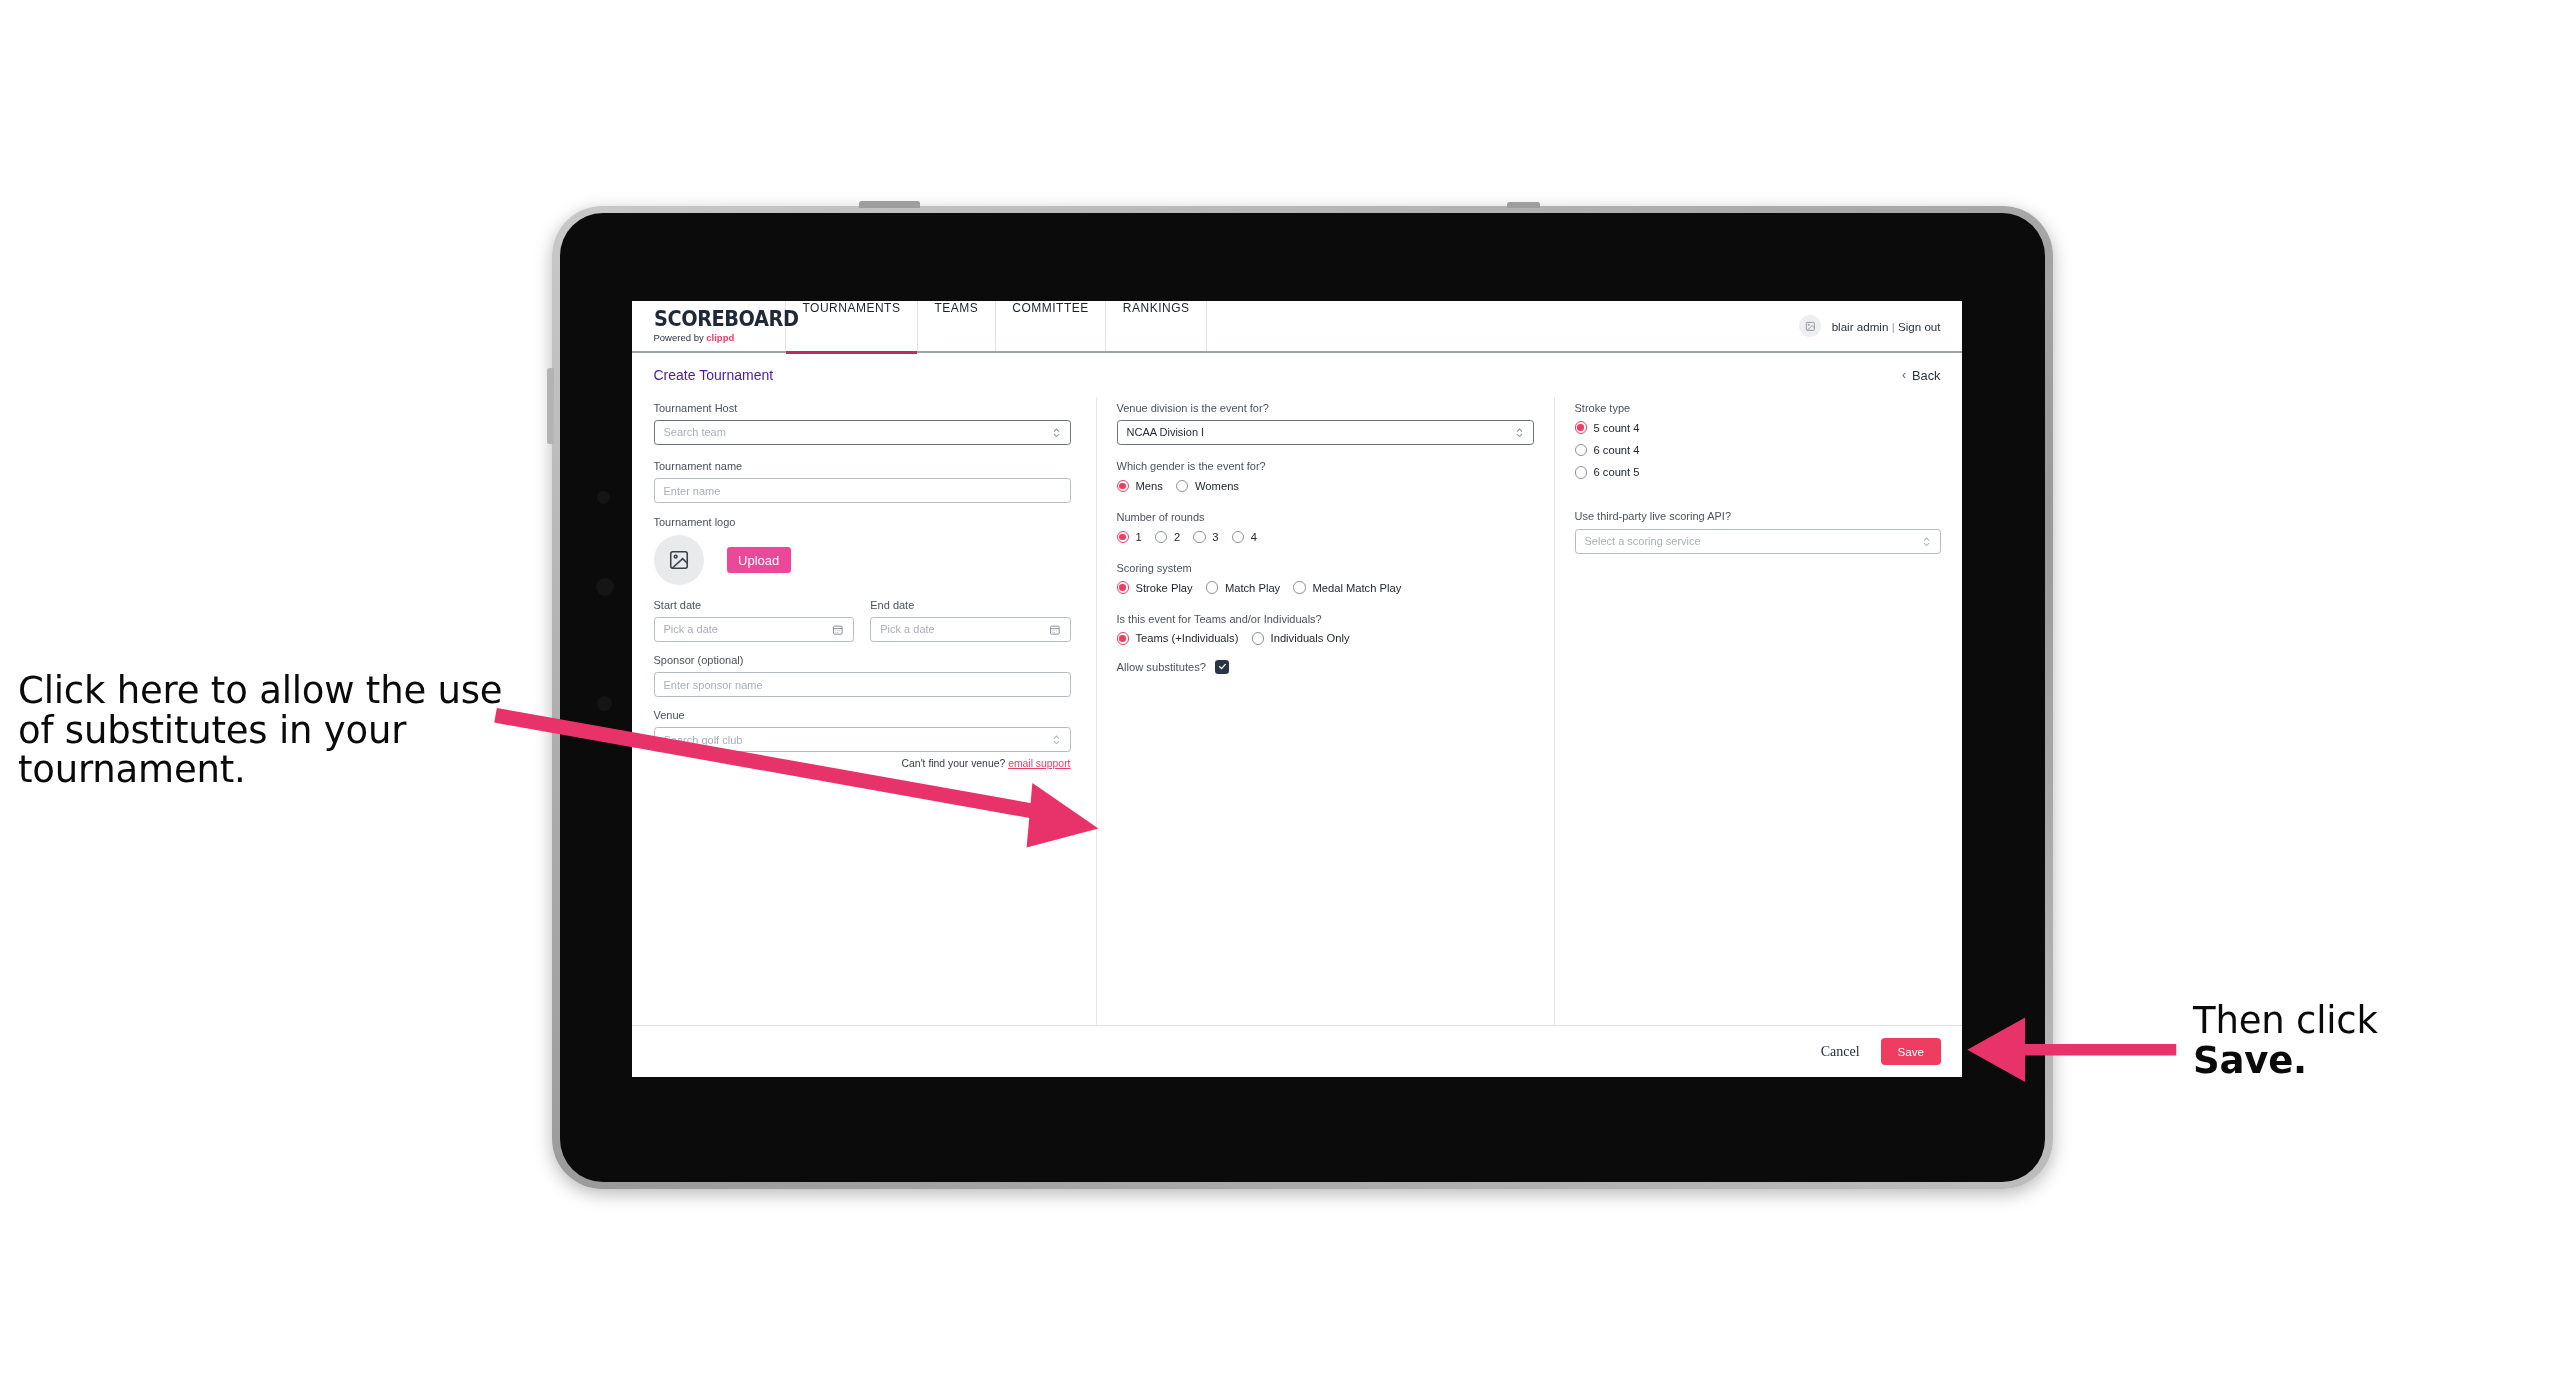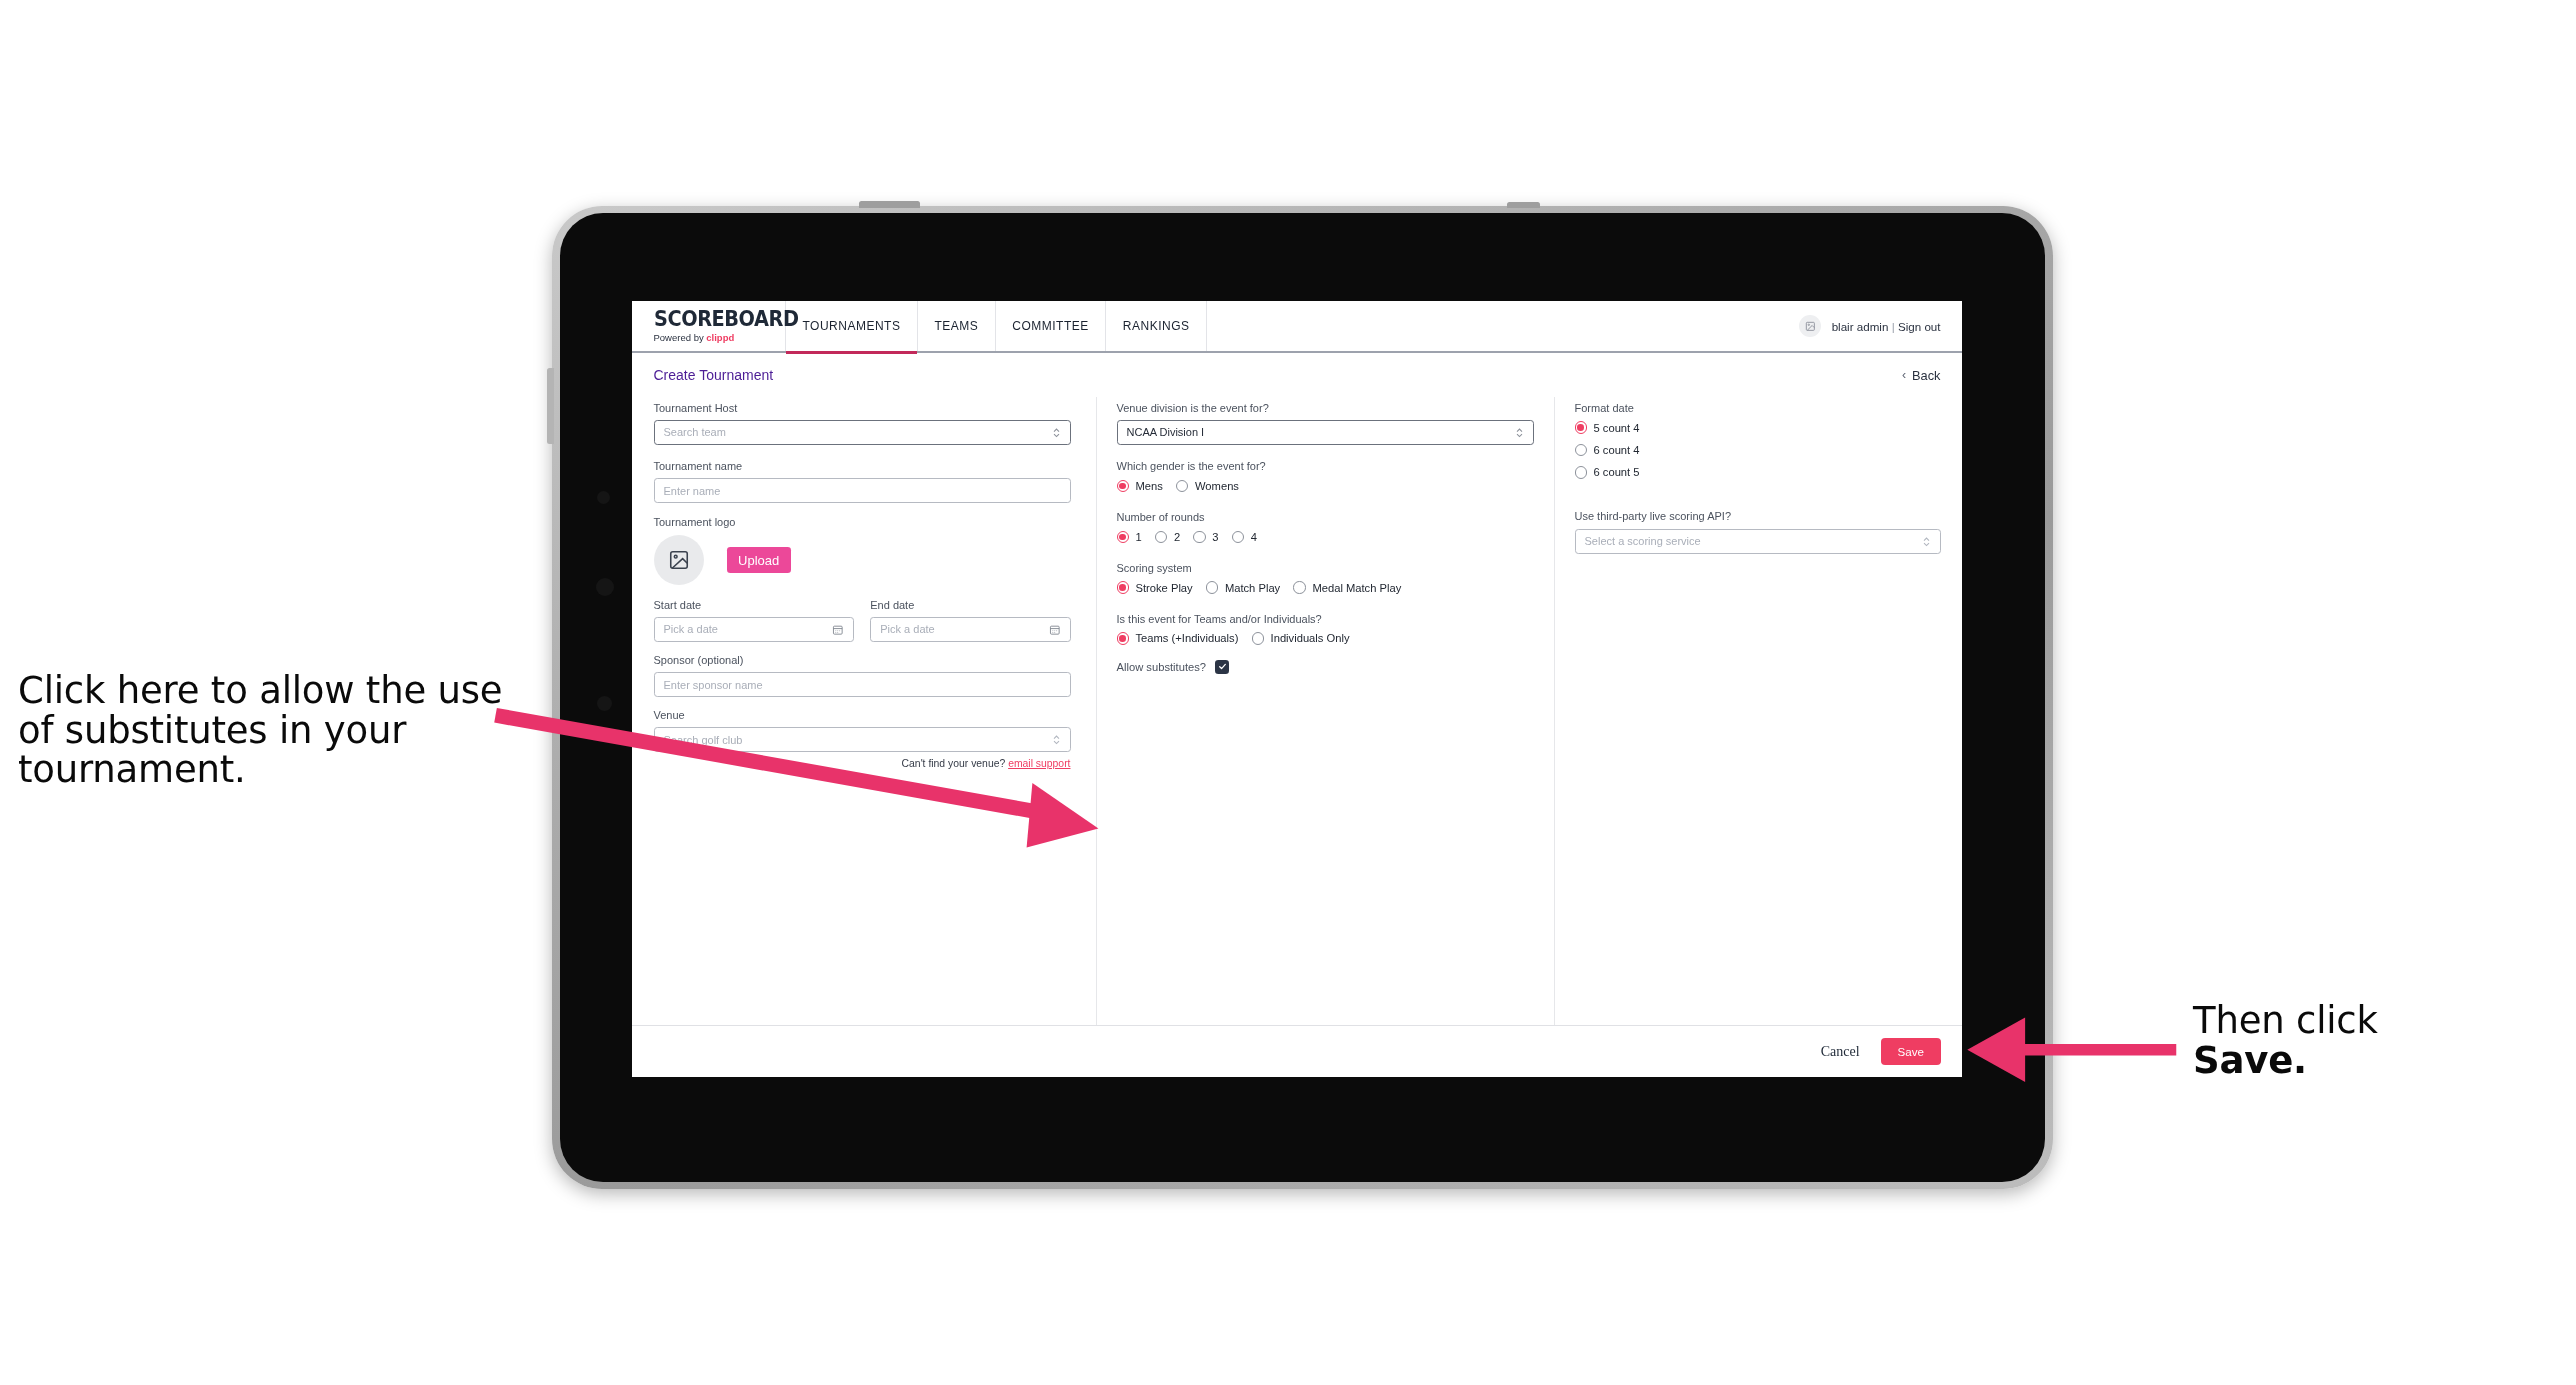--- a/index.html
+++ b/index.html
@@ -122,21 +122,20 @@
   #brand-sub b {
     color: #ef3d62;
     font-weight: 700;
   }
   #nav-tabs {
     display: flex;
     align-items: stretch;
   }
   .nav-tab {
     display: flex;
-    align-items: center;
     justify-content: center;
     padding: 0 16.5px;
     font-size: 12px;
     letter-spacing: 0.5px;
     color: #1b2330;
     border-right: 0.8px solid #e3e4e8;
     position: relative;
     cursor: pointer;
     white-space: nowrap;
     box-sizing: border-box;
@@ -660,21 +659,21 @@
         <span id="subs-check">
           <svg width="9" height="9" viewBox="0 0 24 24" fill="none" stroke="#ffffff" stroke-width="3.4" stroke-linecap="round" stroke-linejoin="round">
             <path d="M4.5 12.5L9.5 17.5L19.5 6.5"></path>
           </svg>
         </span>
       </div>
     </div>
 
     <div class="col" id="col-right">
 
-      <div class="group-label">Format date</div>
+      <div class="group-label">Stroke type</div>
       <div id="format-grid">
         <div id="format-col-a" class="radio-col">
           <div class="radio-item checked">
             <span class="radio-dot"></span>
             <span class="radio-label">5 count 4</span>
           </div>
           <div class="radio-item">
             <span class="radio-dot"></span>
             <span class="radio-label">6 count 4</span>
           </div>

